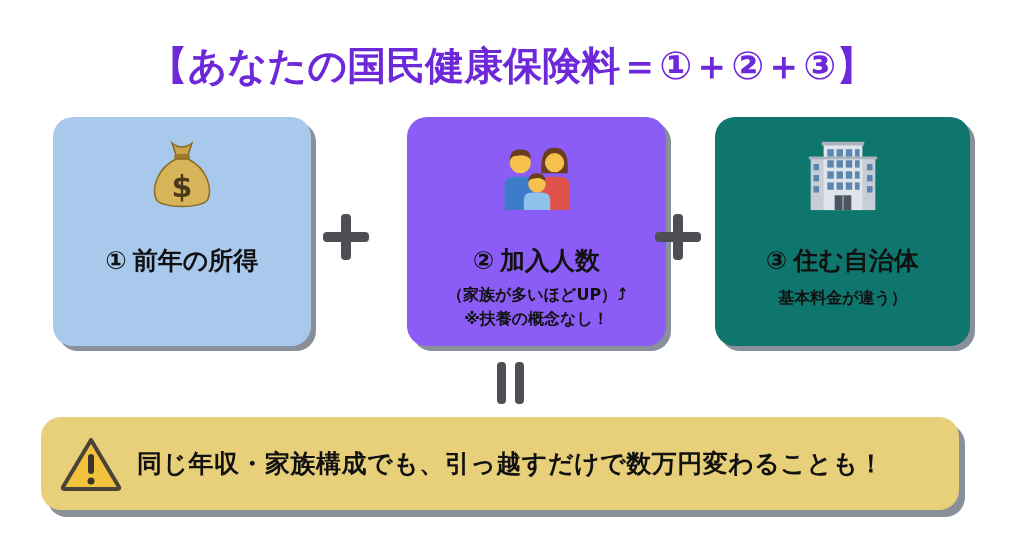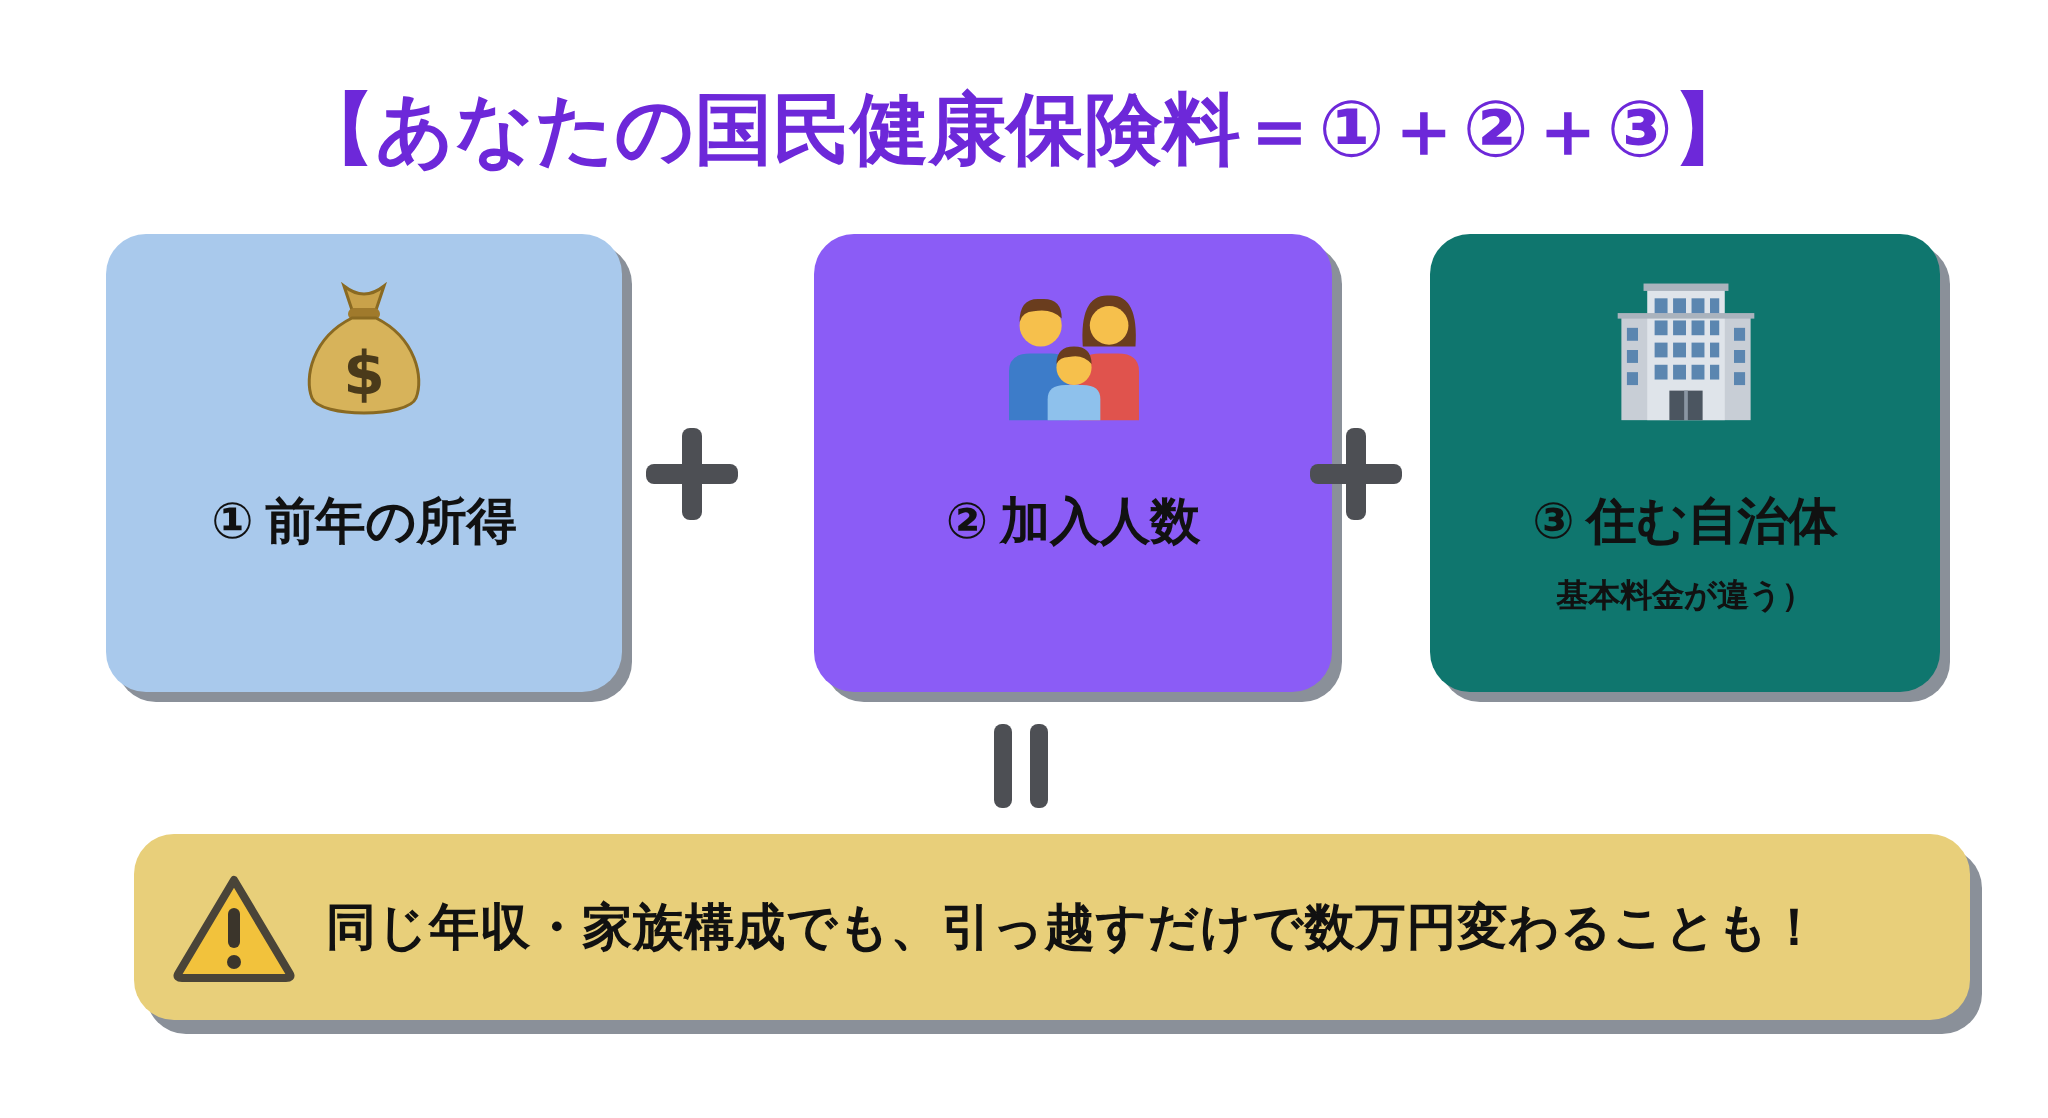--- a/index.html
+++ b/index.html
@@ -110,21 +110,21 @@
       width: 9px;
       height: 42px;
       background: #4d4f54;
       border-radius: 4px;
     }
     .equals::before { left: 0; }
     .equals::after { left: 18px; }
 
     .banner {
       position: absolute;
-      left: 67px;
+      left: 41px;
       top: 417px;
       width: 918px;
       height: 93px;
       background: #e8cf7a;
       border-radius: 20px;
       box-shadow: 6px 7px 0 #8a9099;
       display: flex;
       align-items: center;
       box-sizing: border-box;
       padding-left: 18px;
@@ -175,20 +175,26 @@
       <path d="M46 38 Q44 8 61 9 Q78 8 76 38 Z" fill="#6a3d1e"></path>
       <circle cx="61" cy="26" r="11" fill="#f6c04c"></circle>
 
       <path d="M26 80 L26 68 Q26 60 36 60 L46 60 Q56 60 56 68 L56 80 Z" fill="#8ec1ec"></path>
       <circle cx="41" cy="50" r="10" fill="#f6c04c"></circle>
       <path d="M31 48 Q31 38 41 38 Q51 38 51 48 Q46 42 38 44 Q33 44 31 48 Z" fill="#6a3d1e"></path>
     </svg>
   </div>
   <div class="card-heading">
     <span class="num">②</span><span>加入人数</span>
+  </div>
+  <div class="card-sub">
+    <div>
+      <span>（家族が多いほどUP）</span><span class="arrow">⤴</span>
+    </div>
+    <div>※扶養の概念なし！</div>
   </div>
 </div>
 
 <div class="plus plus-2"></div>
 
 <div class="card card-3">
   <div class="card-icon">
     <svg width="78" height="80" viewBox="0 0 78 80">
       <rect x="4" y="22" width="70" height="56" fill="#c8ced6"></rect>
       <rect x="18" y="6" width="42" height="72" fill="#dfe4ea"></rect>

